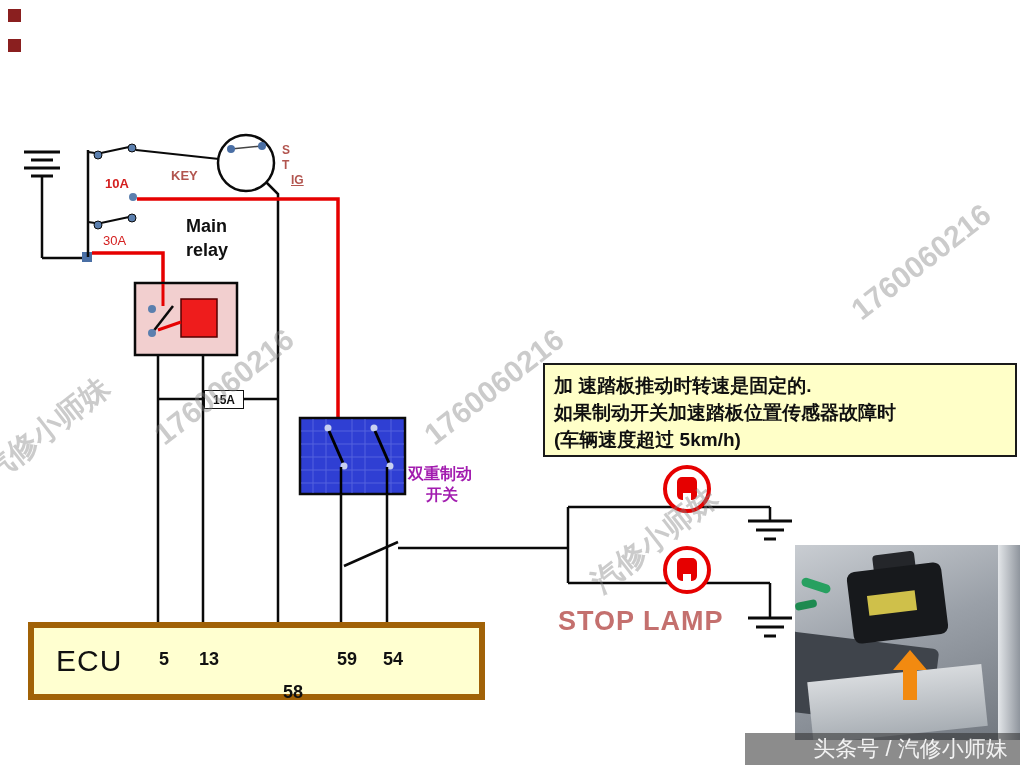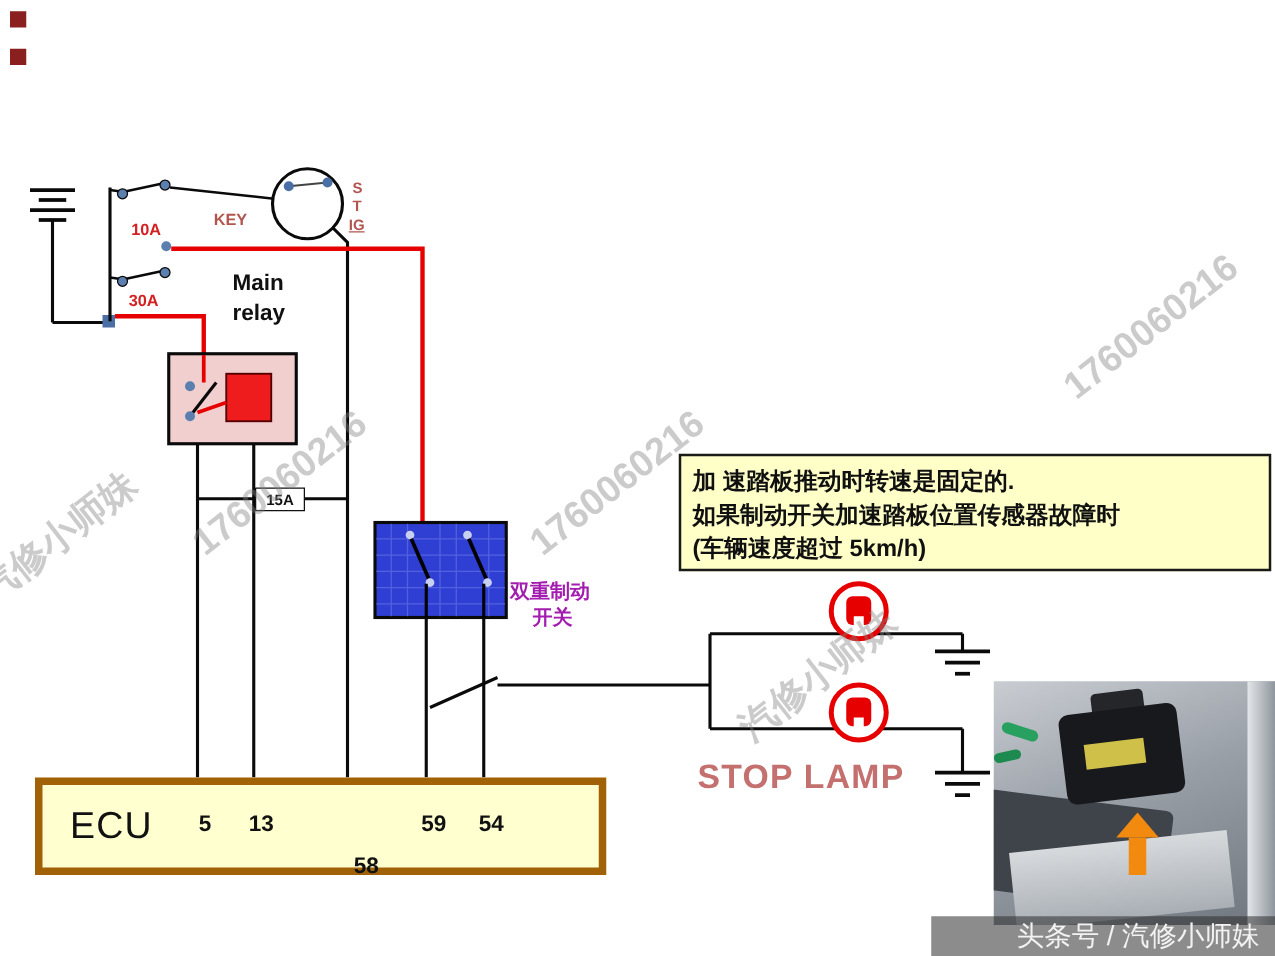--- a/index.html
+++ b/index.html
@@ -3,25 +3,25 @@
 <meta charset="utf-8">
 <style>
   html,body{margin:0;padding:0;background:#ffffff;}
   #canvas{position:relative;width:1020px;height:765px;background:#ffffff;overflow:hidden;
           font-family:"Liberation Sans","DejaVu Sans",sans-serif;}
   #wires{position:absolute;left:0;top:0;}
   .sq{position:absolute;width:13px;height:13px;background:#8a1f1f;}
   #sq1{left:8px;top:9px;} #sq2{left:8px;top:39px;}
   .lbl{position:absolute;white-space:nowrap;}
   #lbl-10a{left:105px;top:176px;color:#d42020;font-size:13px;font-weight:bold;}
-  #lbl-30a{left:103px;top:233px;color:#d42020;font-size:13px;font-weight:bold;}
+  #lbl-30a{left:103px;top:233px;color:#d42020;font-size:13px;font-weight:normal;}
   #lbl-key{left:171px;top:168px;color:#b2554f;font-size:13px;font-weight:bold;}
   #lbl-s{left:282px;top:143px;color:#b2554f;font-size:12px;font-weight:bold;}
   #lbl-t{left:282px;top:158px;color:#b2554f;font-size:12px;font-weight:bold;}
-  #lbl-ig{left:279px;top:173px;color:#b2554f;font-size:12px;font-weight:bold;text-decoration:underline;}
+  #lbl-ig{left:291px;top:173px;color:#b2554f;font-size:12px;font-weight:bold;text-decoration:underline;}
   #lbl-mainrelay{left:186px;top:214px;color:#101010;font-size:18px;font-weight:bold;line-height:24px;}
   #fuse15a-box{position:absolute;left:204px;top:390px;width:38px;height:17px;background:#ffffff;
                border:1.5px solid #111;display:flex;align-items:center;justify-content:center;
                font-size:12px;font-weight:bold;color:#111;}
   #lbl-dualbrake{left:408px;top:463px;color:#a21caf;font-size:16px;font-weight:bold;line-height:21px;}
   #lbl-dualbrake .l2{padding-left:18px;}
   #lbl-stoplamp{left:558px;top:606px;color:#c4706e;font-size:27px;font-weight:600;letter-spacing:1px;}
   #note-box{position:absolute;left:543px;top:363px;width:452px;height:76px;background:#ffffc8;
             border:2px solid #1a1a1a;padding:7px 9px;color:#101010;font-size:19px;font-weight:600;line-height:27px;}
   #ecu-box{position:absolute;left:28px;top:622px;width:445px;height:66px;background:#ffffd0;border:6px solid #a16207;}

